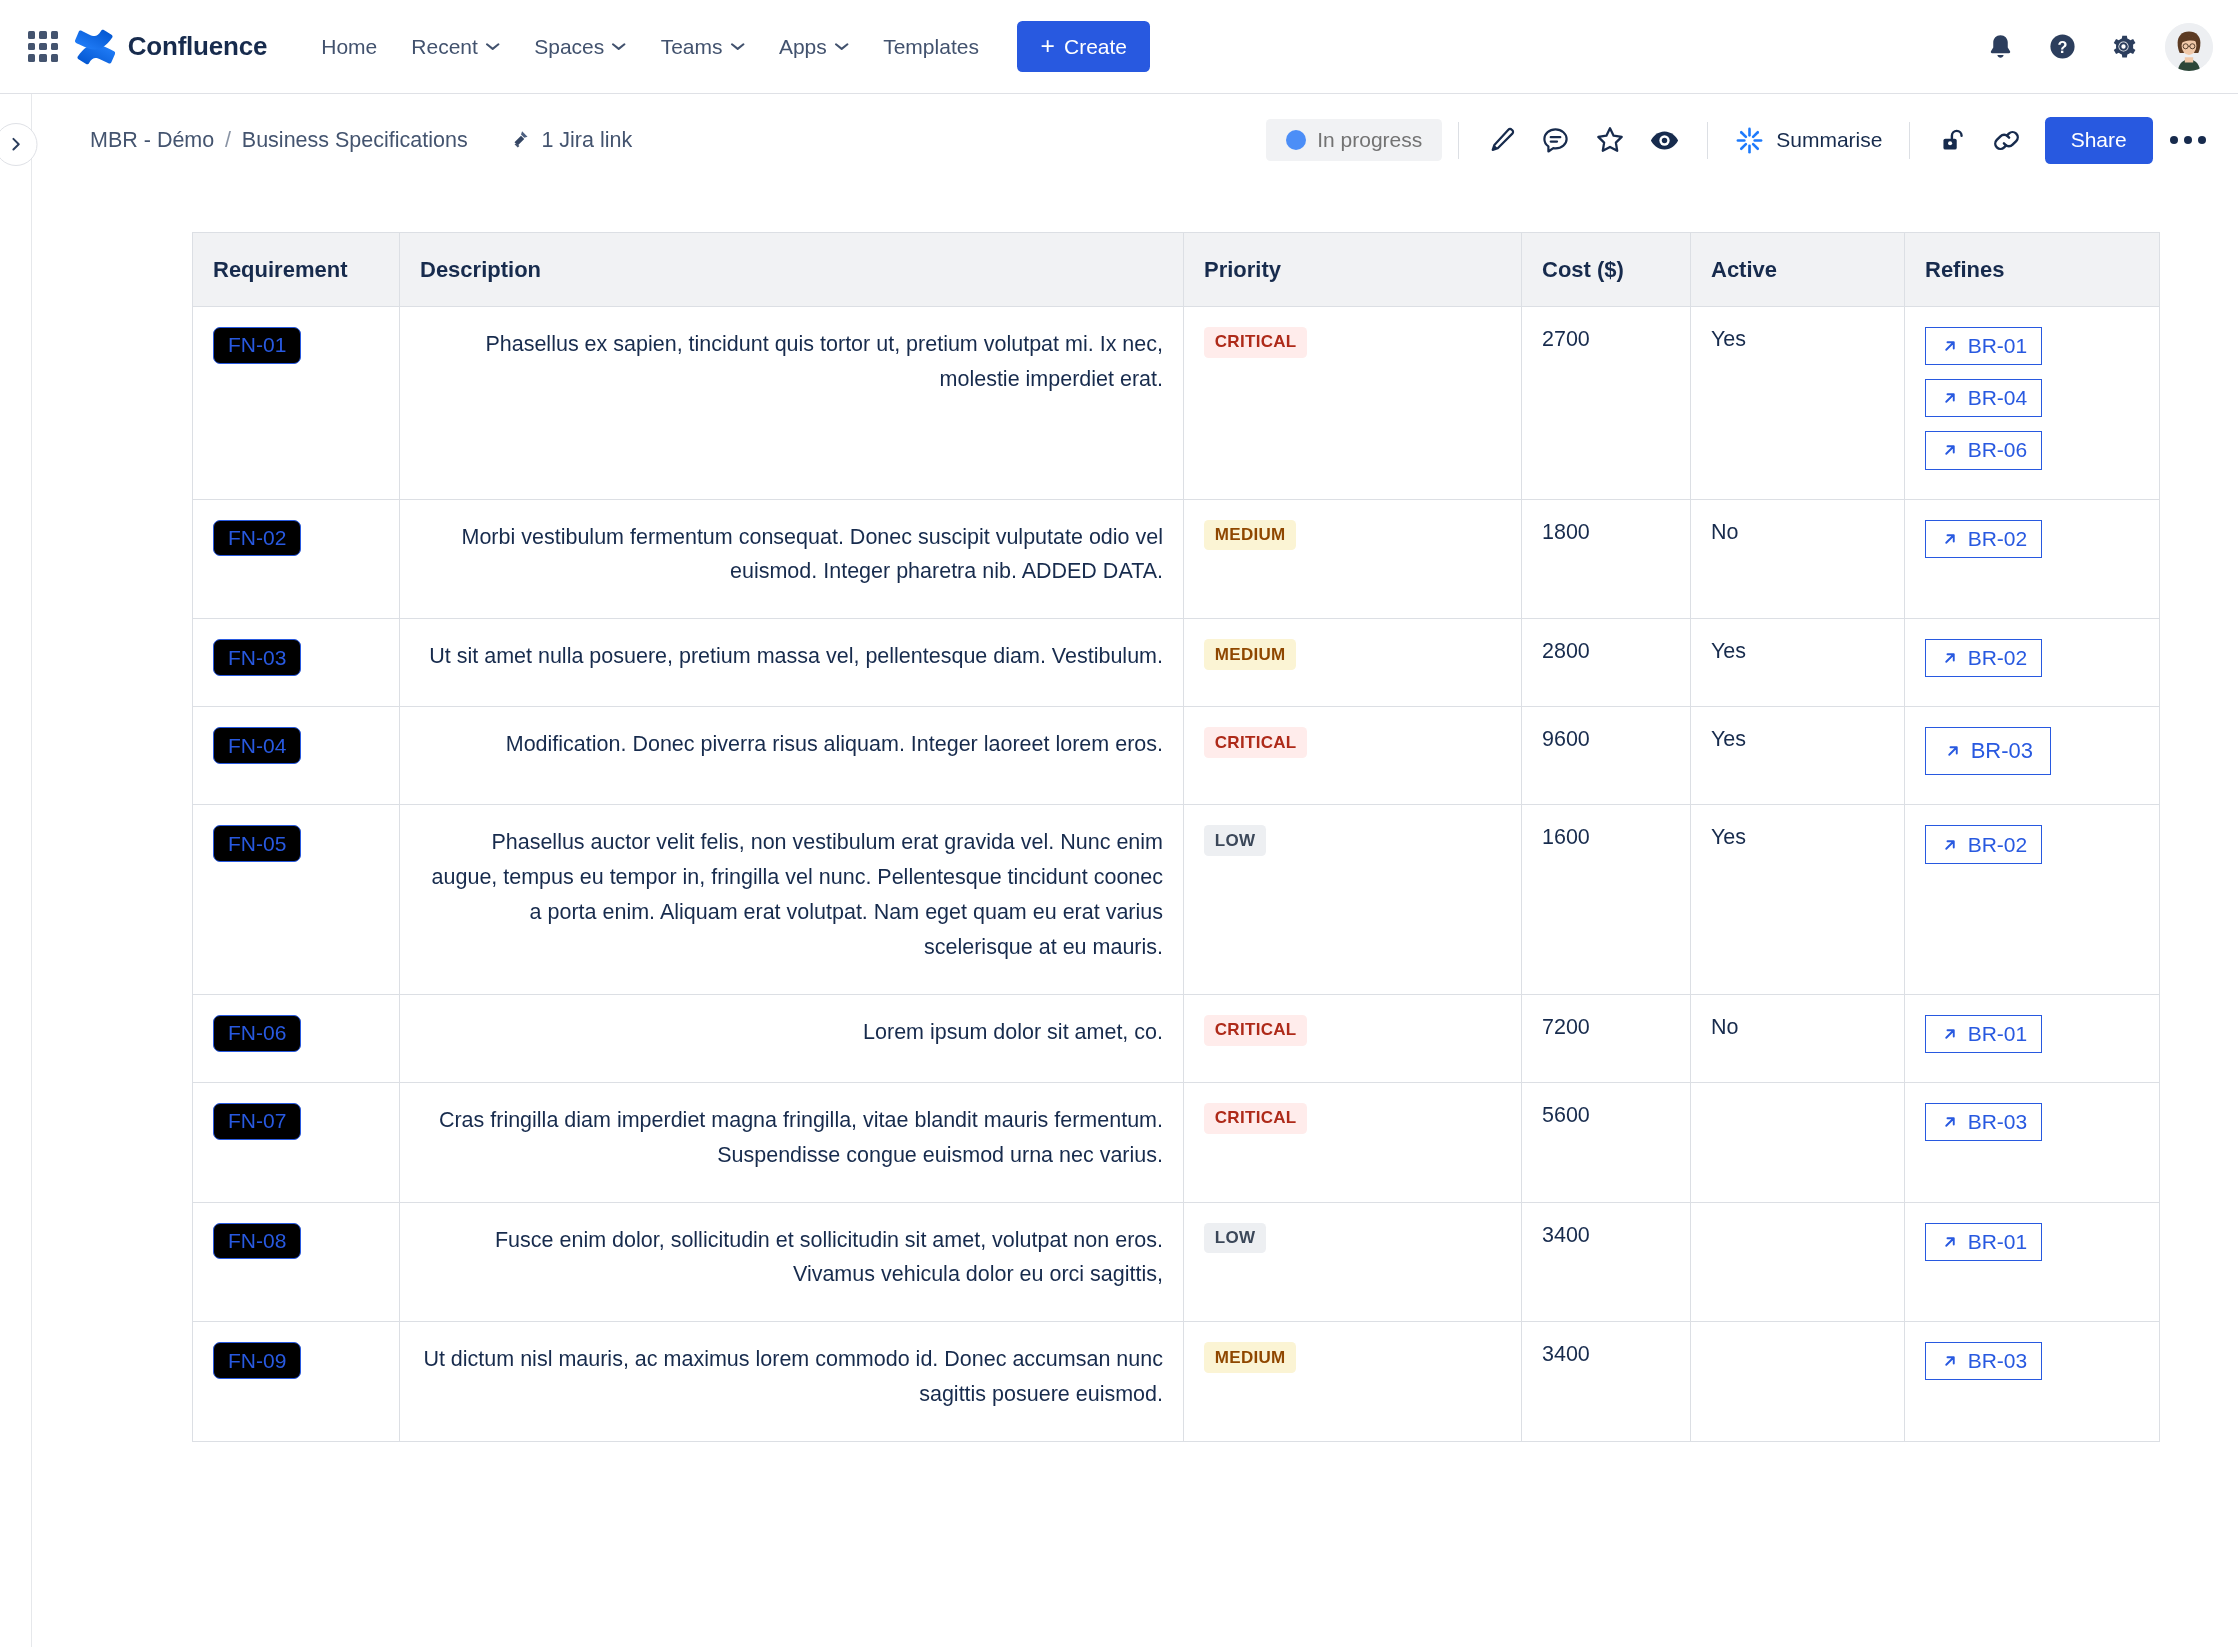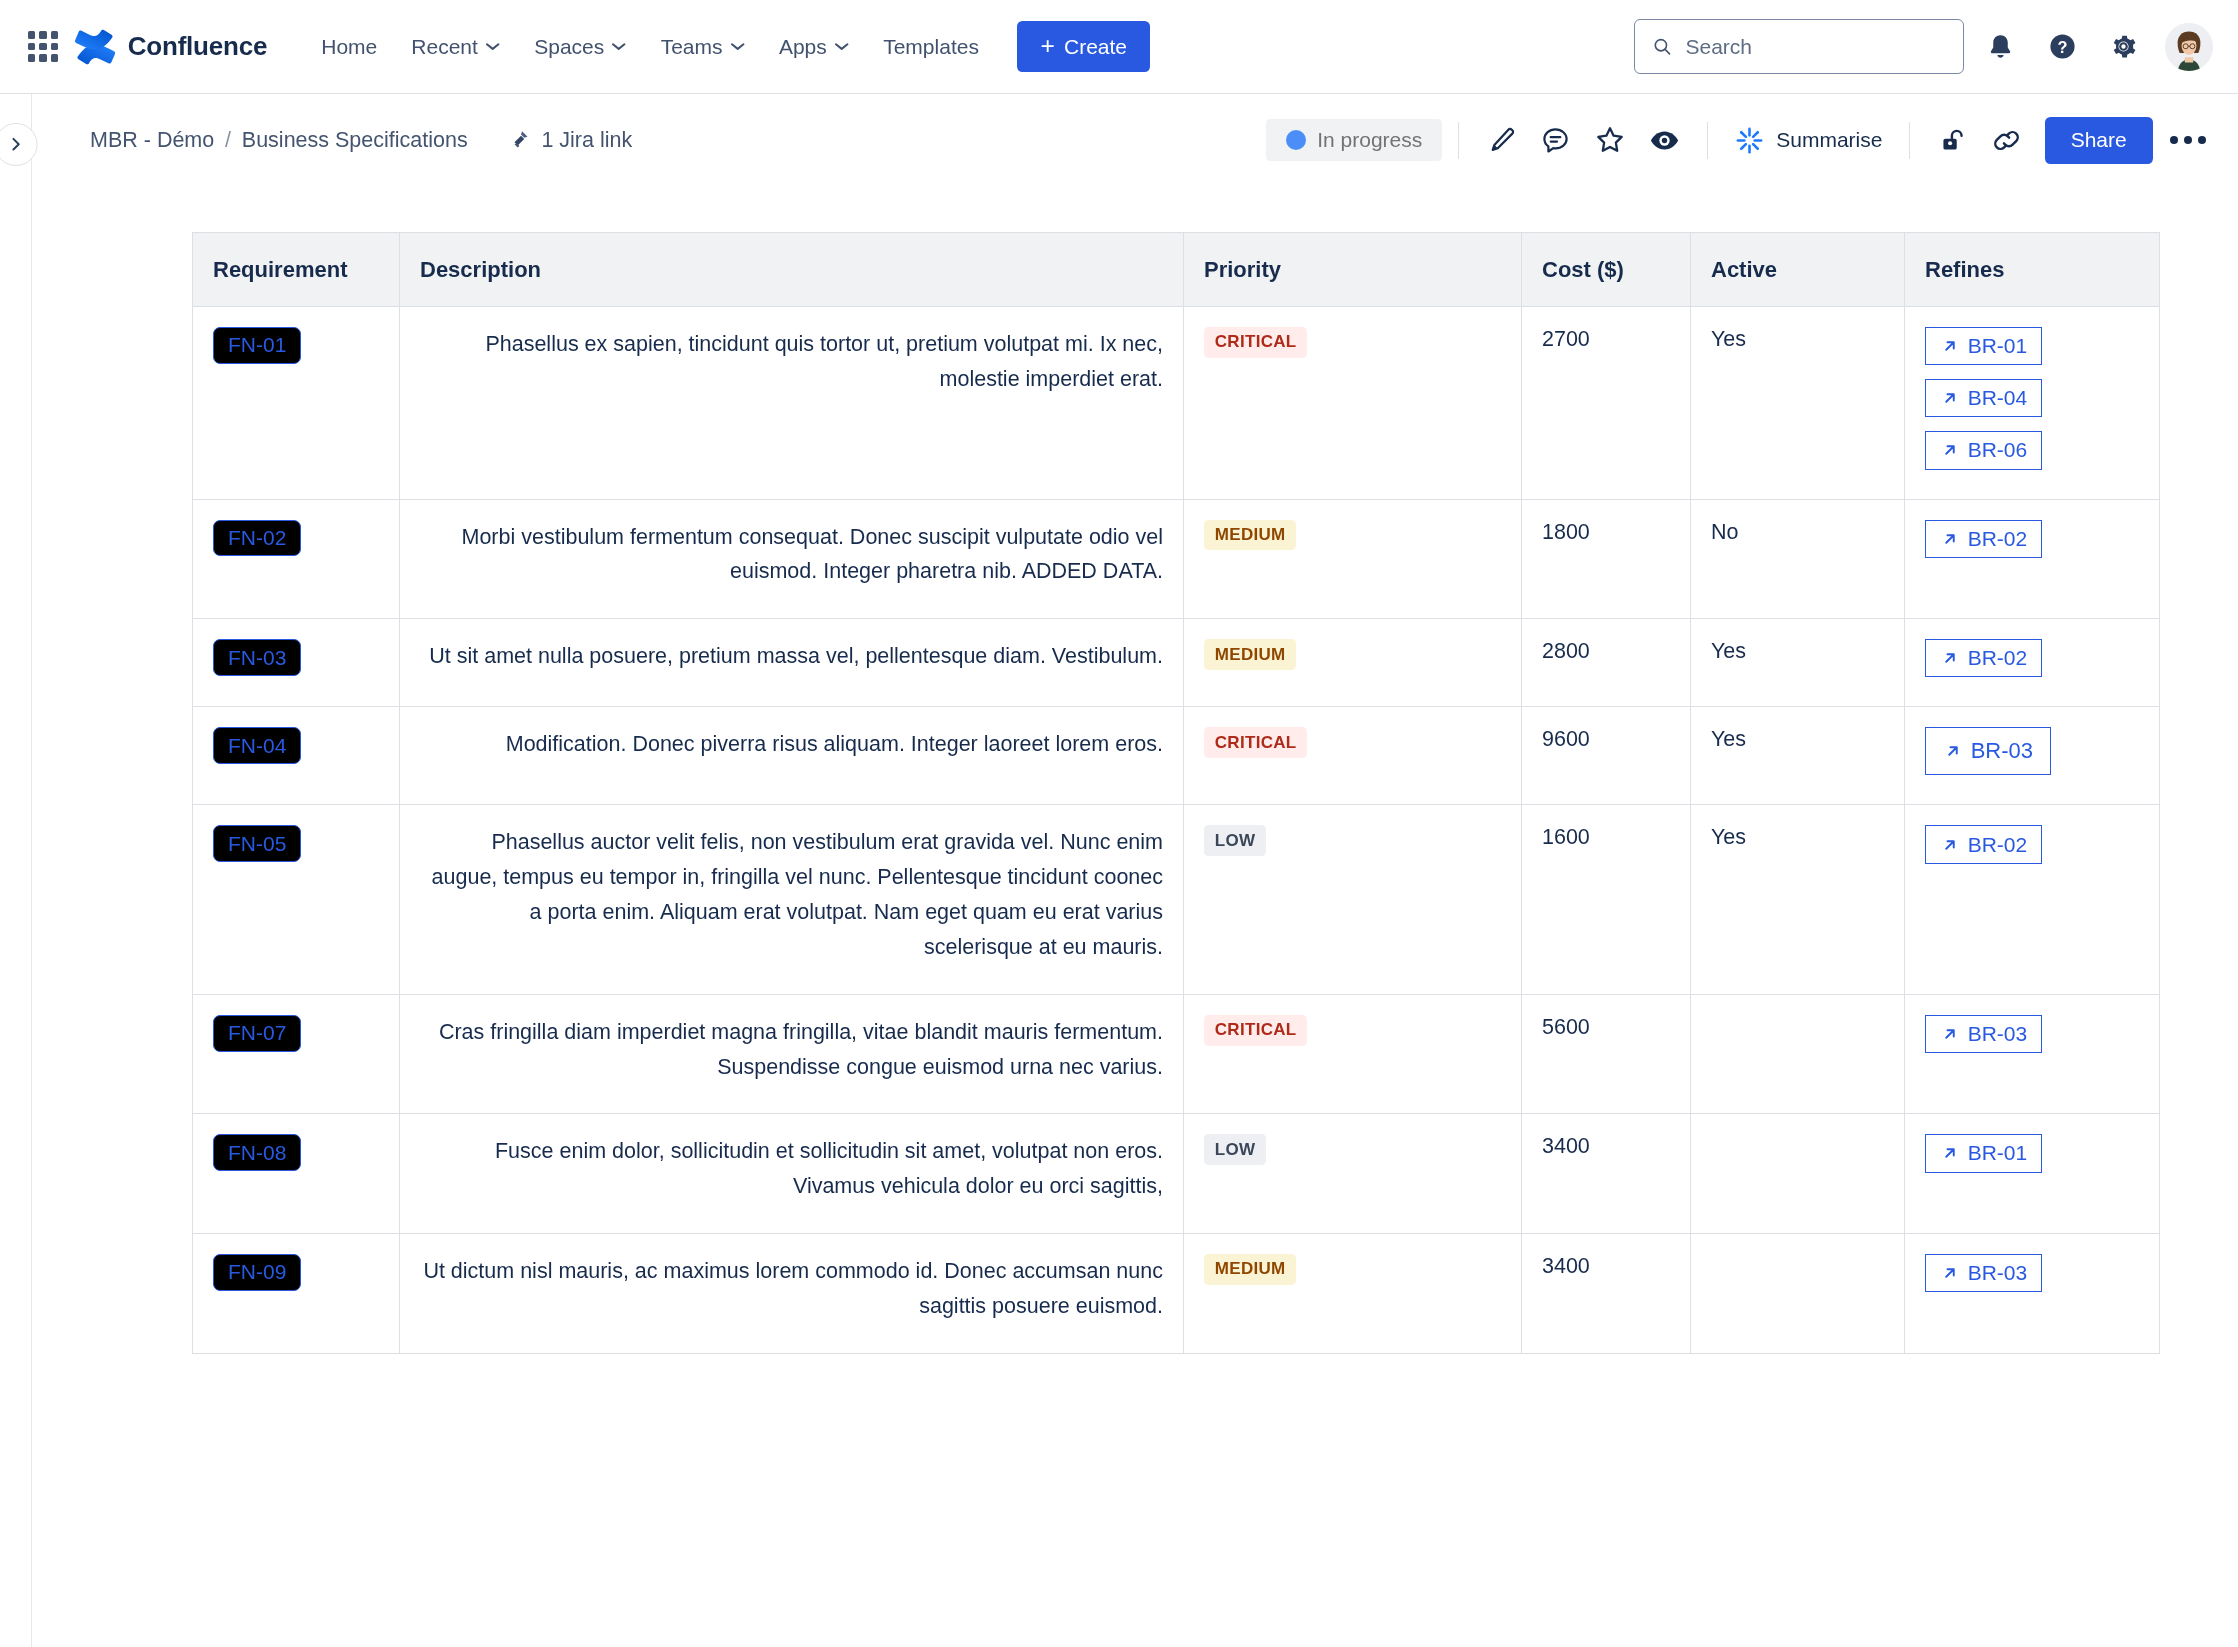--- a/index.html
+++ b/index.html
@@ -382,27 +382,20 @@
       <span>Templates</span>
     </div>
   </div>
 
   <div class="create-btn">
     <span class="plus-glyph">+</span>
     <span>Create</span>
   </div>
 
   <div class="nav-right">
-    <div class="search-box">
-      <svg width="23" height="23" viewBox="0 0 24 24">
-        <circle cx="10.5" cy="10.5" r="6.6" stroke="#44546F" stroke-width="1.9" fill="none"></circle>
-        <line x1="15.4" y1="15.4" x2="20.6" y2="20.6" stroke="#44546F" stroke-width="1.9" stroke-linecap="round"></line>
-      </svg>
-      <input type="text" placeholder="Search" style="">
-    </div>
 
     <div class="icon-btn">
       <svg width="29" height="29" viewBox="0 0 24 24">
           <path d="M12 2.6c-3.5 0-6 2.6-6 6.1v4.1L4.1 16c-.4.7.1 1.6.9 1.6h14c.8 0 1.3-.9.9-1.6L18 12.8V8.7c0-3.5-2.5-6.1-6-6.1z" fill="#2C3E5D"></path>
           <path d="M9.4 19.1c.3 1.4 1.4 2.3 2.6 2.3s2.3-.9 2.6-2.3H9.4z" fill="#2C3E5D"></path>
         </svg>
     </div>
 
     <div class="icon-btn">
       <svg width="29" height="29" viewBox="0 0 24 24">
@@ -669,20 +662,39 @@
      <td class="cell-plain">Yes</td>
      <td><div class="chip-ref">
                   <svg width="20" height="20" viewBox="0 0 24 24" style="flex:none">
                     <path d="M7.5 16.5L16.5 7.5M9 7.5h7.5V15" stroke="#2859E0" stroke-width="2.3" fill="none" stroke-linecap="round" stroke-linejoin="round"></path>
                   </svg>
                   <span>BR-02</span>
                 </div></td>
             </tr>
             <tr>
               <td>
+       <span class="chip-req">FN-06</span>
+     </td>
+     <td>
+       <div class="desc-text">Lorem ipsum dolor sit amet, co.</div>
+     </td>
+     <td>
+       <span class="badge badge-critical">CRITICAL</span>
+     </td>
+     <td class="cell-plain">7200</td>
+     <td class="cell-plain">No</td>
+     <td><div class="chip-ref">
+                  <svg width="20" height="20" viewBox="0 0 24 24" style="flex:none">
+                    <path d="M7.5 16.5L16.5 7.5M9 7.5h7.5V15" stroke="#2859E0" stroke-width="2.3" fill="none" stroke-linecap="round" stroke-linejoin="round"></path>
+                  </svg>
+                  <span>BR-01</span>
+                </div></td>
+            </tr>
+            <tr>
+              <td>
        <span class="chip-req">FN-07</span>
      </td>
      <td>
        <div class="desc-text">Cras fringilla diam imperdiet magna fringilla, vitae blandit mauris fermentum. Suspendisse congue euismod urna nec varius.</div>
      </td>
      <td>
        <span class="badge badge-critical">CRITICAL</span>
      </td>
      <td class="cell-plain">5600</td>
      <td class="cell-plain"></td>

